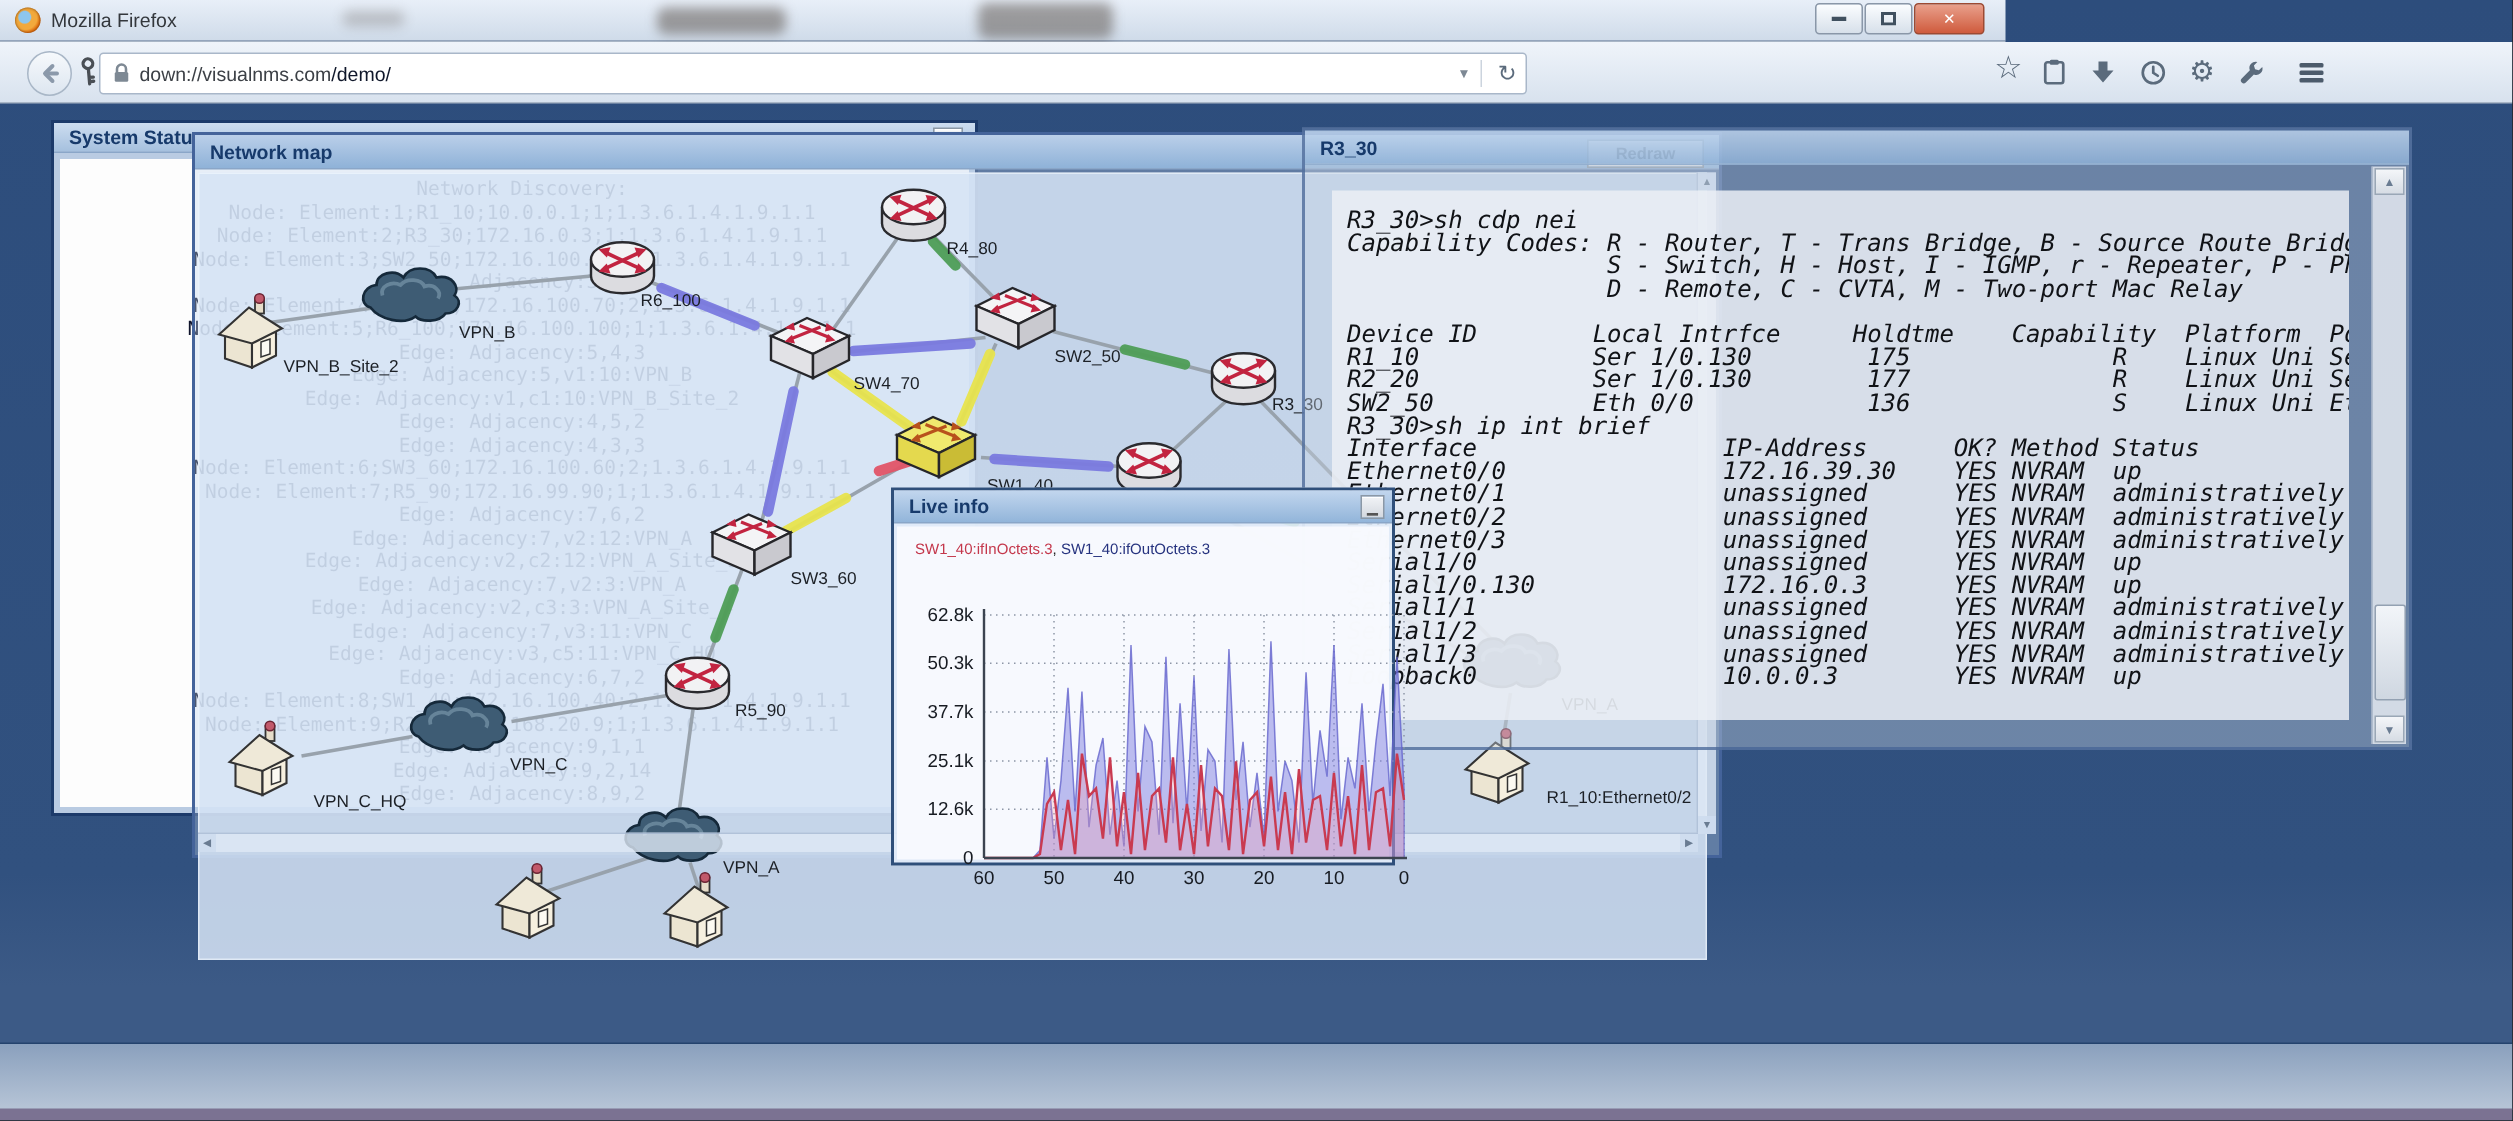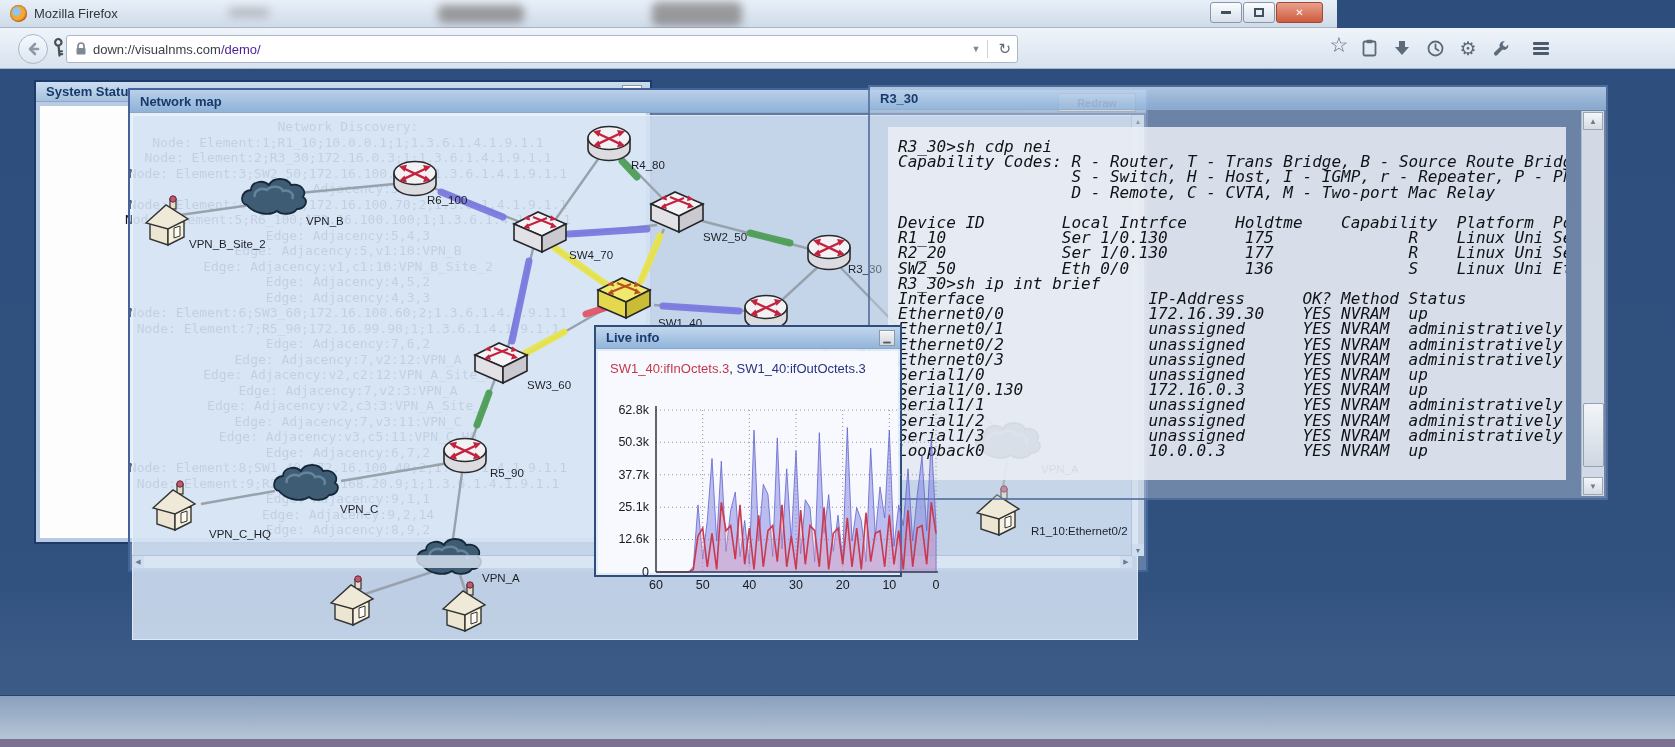--- a/index.html
+++ b/index.html
@@ -21,21 +21,21 @@
   .wbtn.close{width:45px;background:linear-gradient(#e9a08c,#cf5b3d);color:#fff;border-color:#9c4a33;}
   .navbar{position:absolute;left:0;top:28px;width:1675px;height:40px;
     background:linear-gradient(#eff4fa,#d8e2ee);border-bottom:1px solid #a9b6c6;}
   .backbtn{position:absolute;left:18px;top:6px;width:28px;height:28px;border-radius:50%;
     border:1px solid #a9b7c7;background:linear-gradient(#f6f9fc,#dde6f0);
     display:flex;align-items:center;justify-content:center;}
   .urlbar{position:absolute;left:66px;top:7px;width:950px;height:26px;background:#fff;
     border:1px solid #a9b7c9;border-radius:3px;display:flex;align-items:center;}
   .urltext{font-size:13px;margin-left:6px;white-space:nowrap;}
   .url-main{color:#3c4046;}
-  .url-path{color:#4c1d95;}
+  .url-path{color:#0f172a;}
   .urlbar .tail{margin-left:auto;display:flex;align-items:center;height:100%;}
   .sep{width:1px;height:18px;background:#ccd4de;margin:0 4px;}
   .caret{font-size:9px;color:#7d8894;padding:0 3px;}
   .reload{font-size:15px;color:#5b6b7c;padding:0 6px;}
   .searchbox{position:absolute;left:1028px;top:7px;width:292px;height:26px;background:#fff;
     border:1px solid #a9b7c9;border-radius:3px;display:flex;align-items:center;}
   .searchbox input{border:none;outline:none;font-style:italic;font-size:13px;color:#8a9099;
     width:230px;font-family:"Liberation Sans",sans-serif;background:transparent;}
   .tool{position:absolute;top:7px;width:28px;height:26px;display:flex;align-items:center;
     justify-content:center;color:#5b6b7c;}
@@ -88,26 +88,26 @@
     background:rgba(236,240,245,.84);padding:12px 0 0 10px;overflow:hidden;
     font-family:"DejaVu Sans Mono","Liberation Mono",monospace;
     font-size:16px;line-height:15.2px;color:#101216;font-style:italic;}
   #r3scroll{position:absolute;right:2px;top:24px;width:22px;bottom:2px;
     background:rgba(228,233,240,.85);border-left:1px solid rgba(160,175,195,.7);}
   #r3scroll .scr-arrow{width:20px;height:18px;background:linear-gradient(#f4f6f9,#d6dce4);
     border:1px solid #9aa7b6;box-sizing:border-box;font-size:8px;}
   #r3thumb{position:absolute;left:1px;top:292px;width:19px;height:62px;
     background:linear-gradient(#f2f5f9,#cfd7e1);border:1px solid #93a1b2;border-radius:2px;}
   
-  #livewin{left:594px;top:325px;width:308px;height:252px;z-index:4;
+  #livewin{left:594px;top:325px;width:336px;height:252px;z-index:4;
     border:2px solid #2f4f7a;background:rgba(226,236,248,.92);}
   #livewin .wtitle{height:22px;background:linear-gradient(#c2d6ee,#92b5da);}
   #livebody{position:absolute;left:2px;top:24px;right:2px;bottom:2px;
     background:rgba(249,251,254,.9);}
-  #legend{position:absolute;left:12px;top:10px;font-size:13px;white-space:nowrap;text-align:center;}
+  #legend{position:absolute;left:12px;top:10px;font-size:10px;white-space:nowrap;text-align:center;}
   #livemin{position:absolute;right:5px;top:3px;width:16px;height:16px;font-size:9px;
     align-items:flex-end;padding-bottom:2px;box-sizing:border-box;}
   .maplabel{font-size:11.5px;fill:#1c2026;}
   text{font-family:"Liberation Sans",sans-serif;}
 </style>
 </head>
 <body>
 
 <div id="stage">
 

